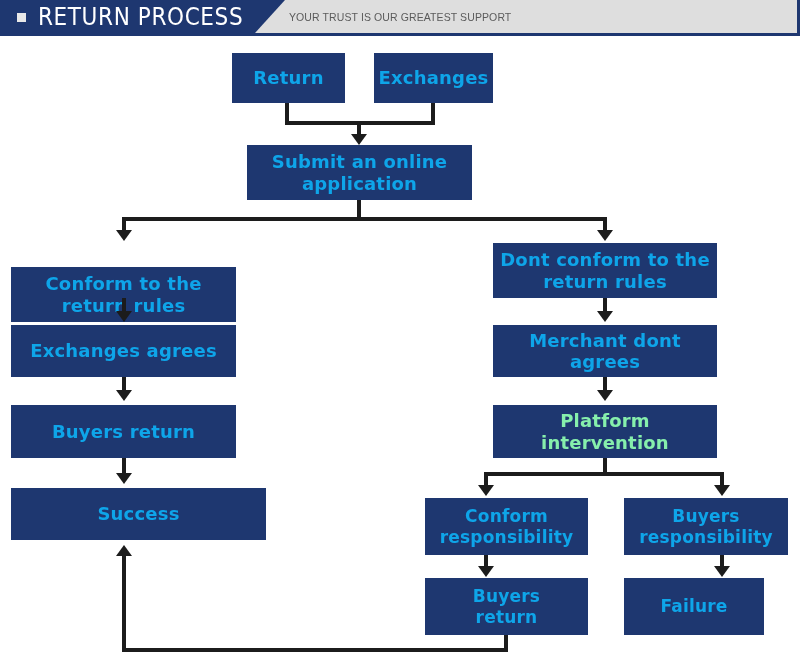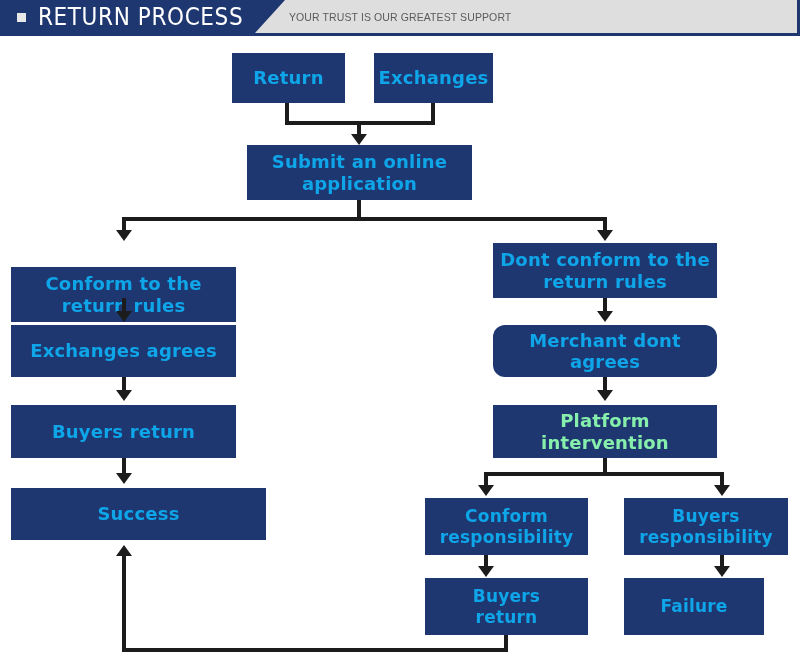--- a/index.html
+++ b/index.html
@@ -126,21 +126,21 @@
 application</div>
 
 <div class="node" style="left:11px; top:243px; width:225px; height:55px;margin-top:24px;">Conform to the
 return rules</div>
 
 <div class="node" style="left:493px; top:243px; width:224px; height:55px;">Dont conform to the
 return rules</div>
 
 <div class="node" style="left:11px; top:325px; width:225px; height:52px;">Exchanges agrees</div>
 
-<div class="node" style="left:493px; top:325px; width:224px; height:52px;border-radius:12px;">Merchant dont agrees</div>
+<div class="node" style="left:493px; top:325px; width:224px; height:52px;">Merchant dont agrees</div>
 
 <div class="node" style="left:11px; top:405px; width:225px; height:53px;">Buyers return</div>
 
 <div class="node accent" style="left:493px; top:405px; width:224px; height:53px;">Platform
 intervention</div>
 
 <div class="node" style="left:11px; top:488px; width:255px; height:52px;">Success</div>
 
 <div class="node sm" style="left:425px; top:498px; width:163px; height:57px;">Conform
 responsibility</div>

